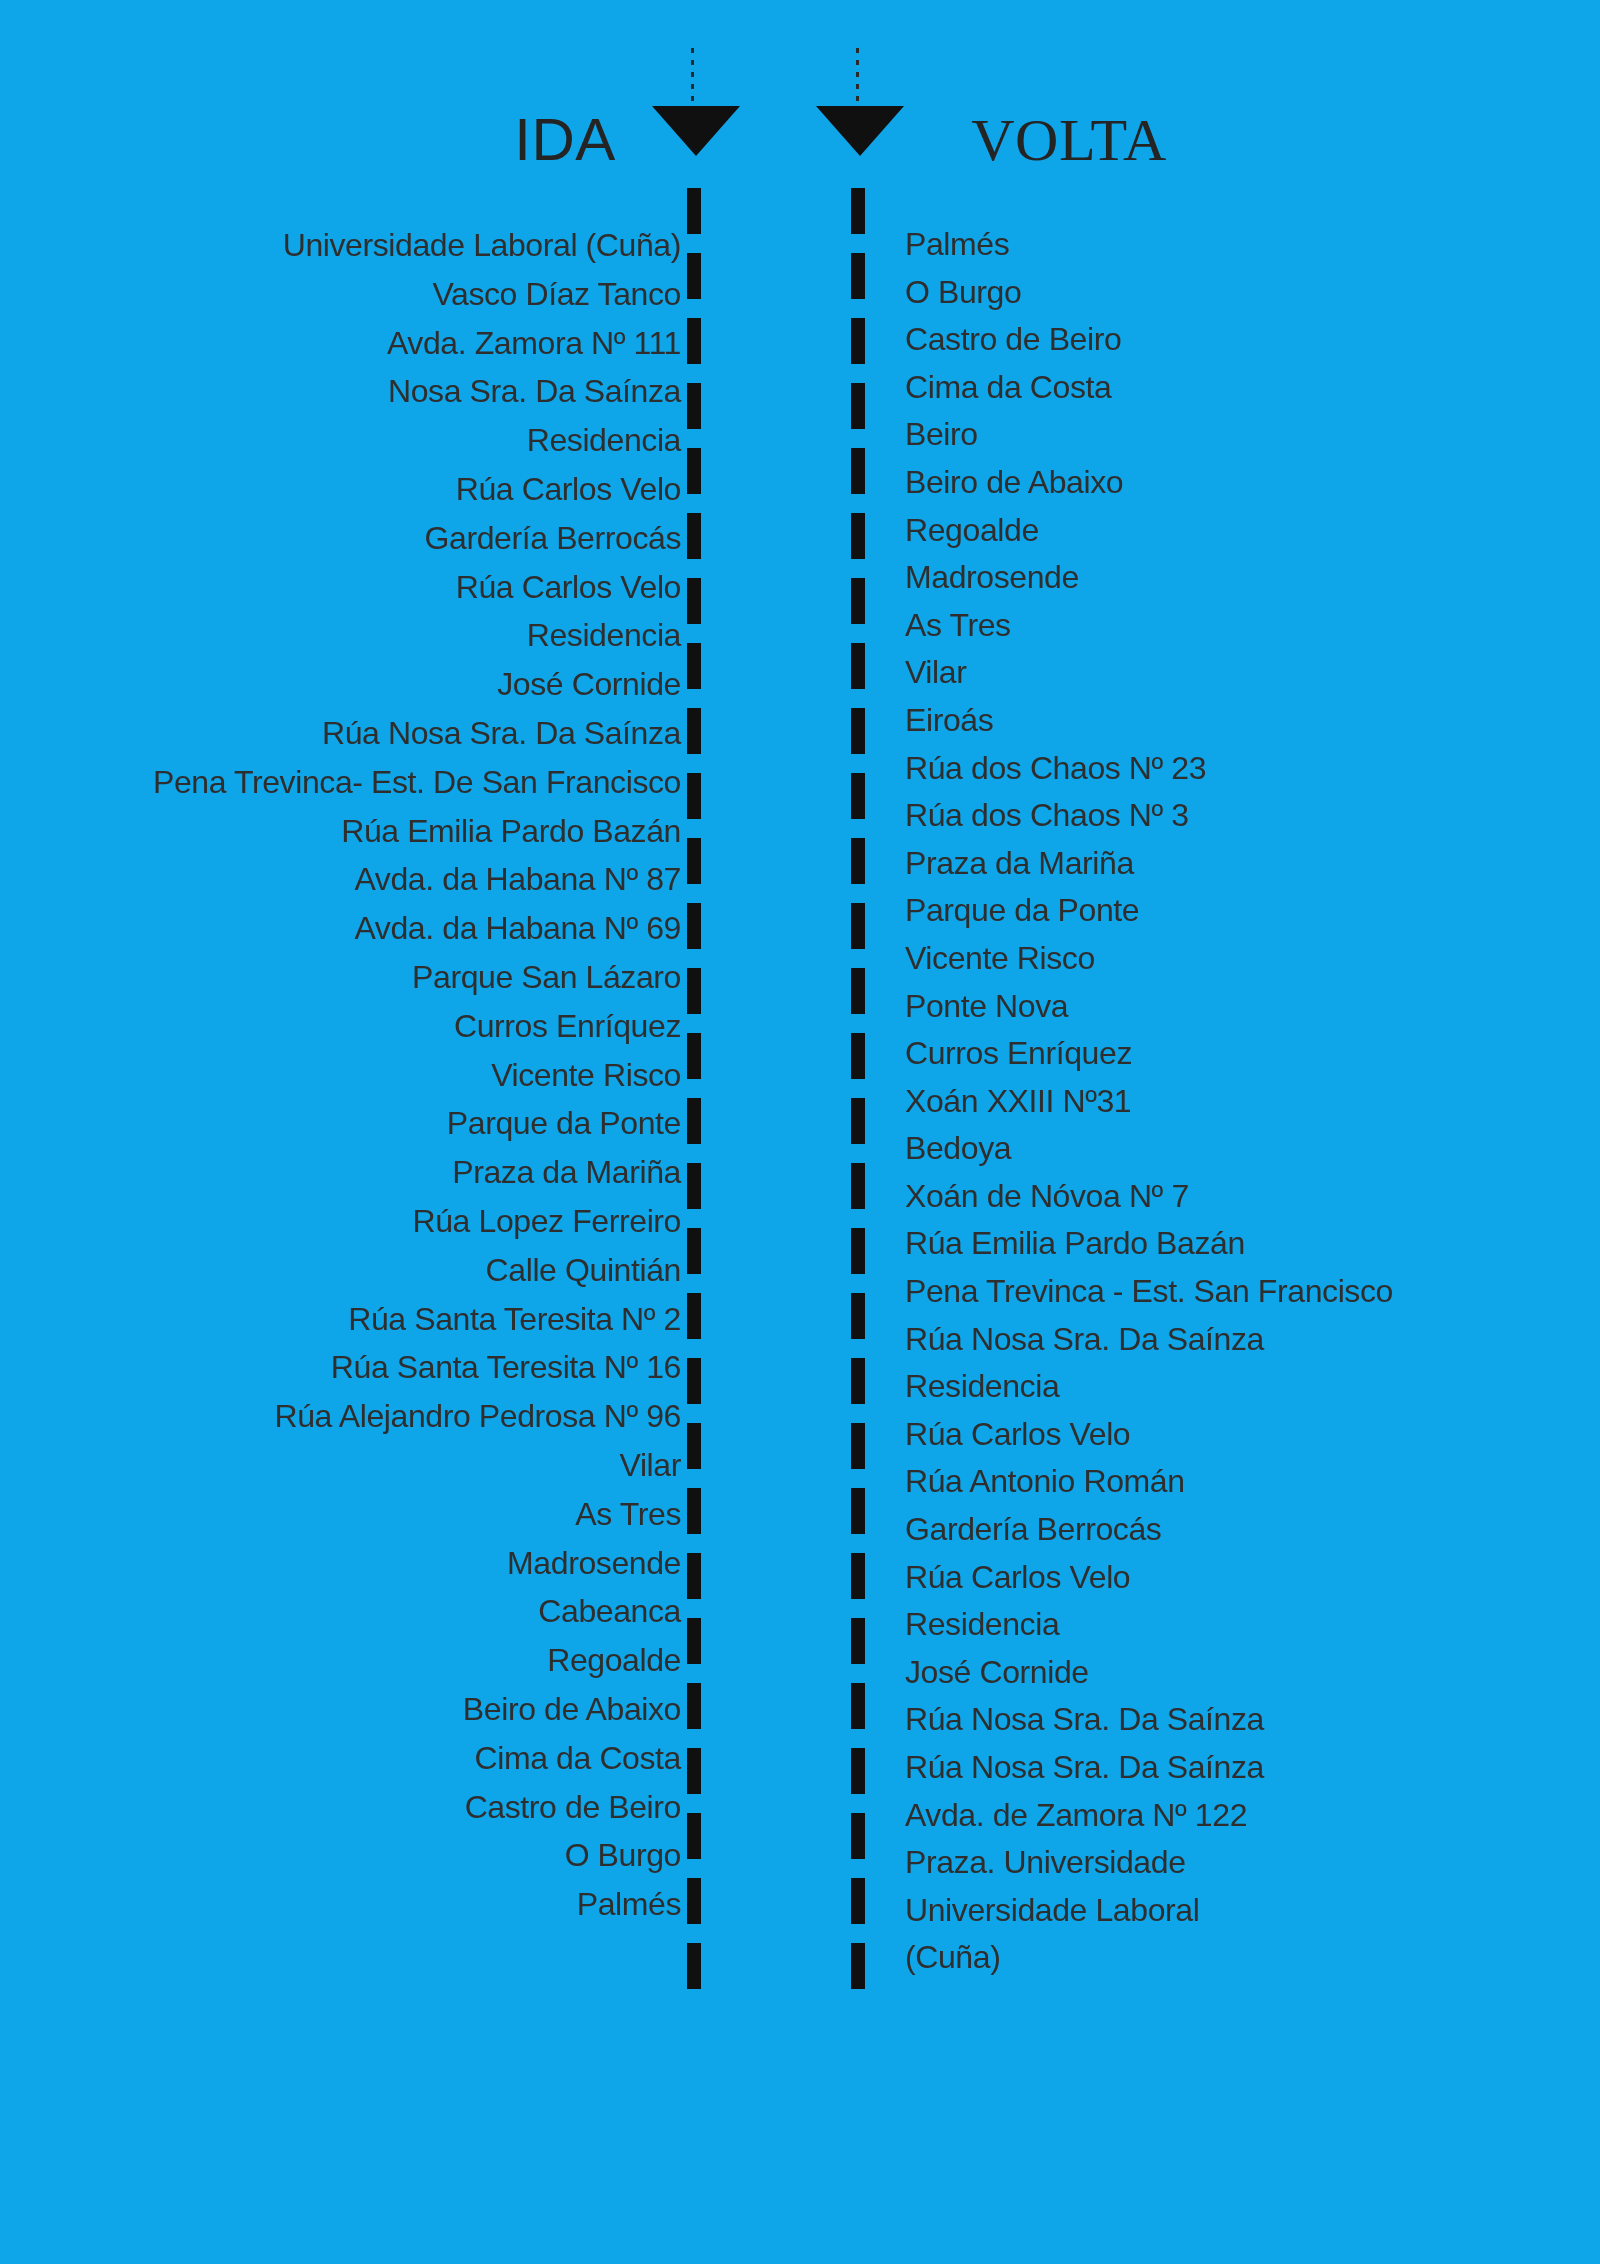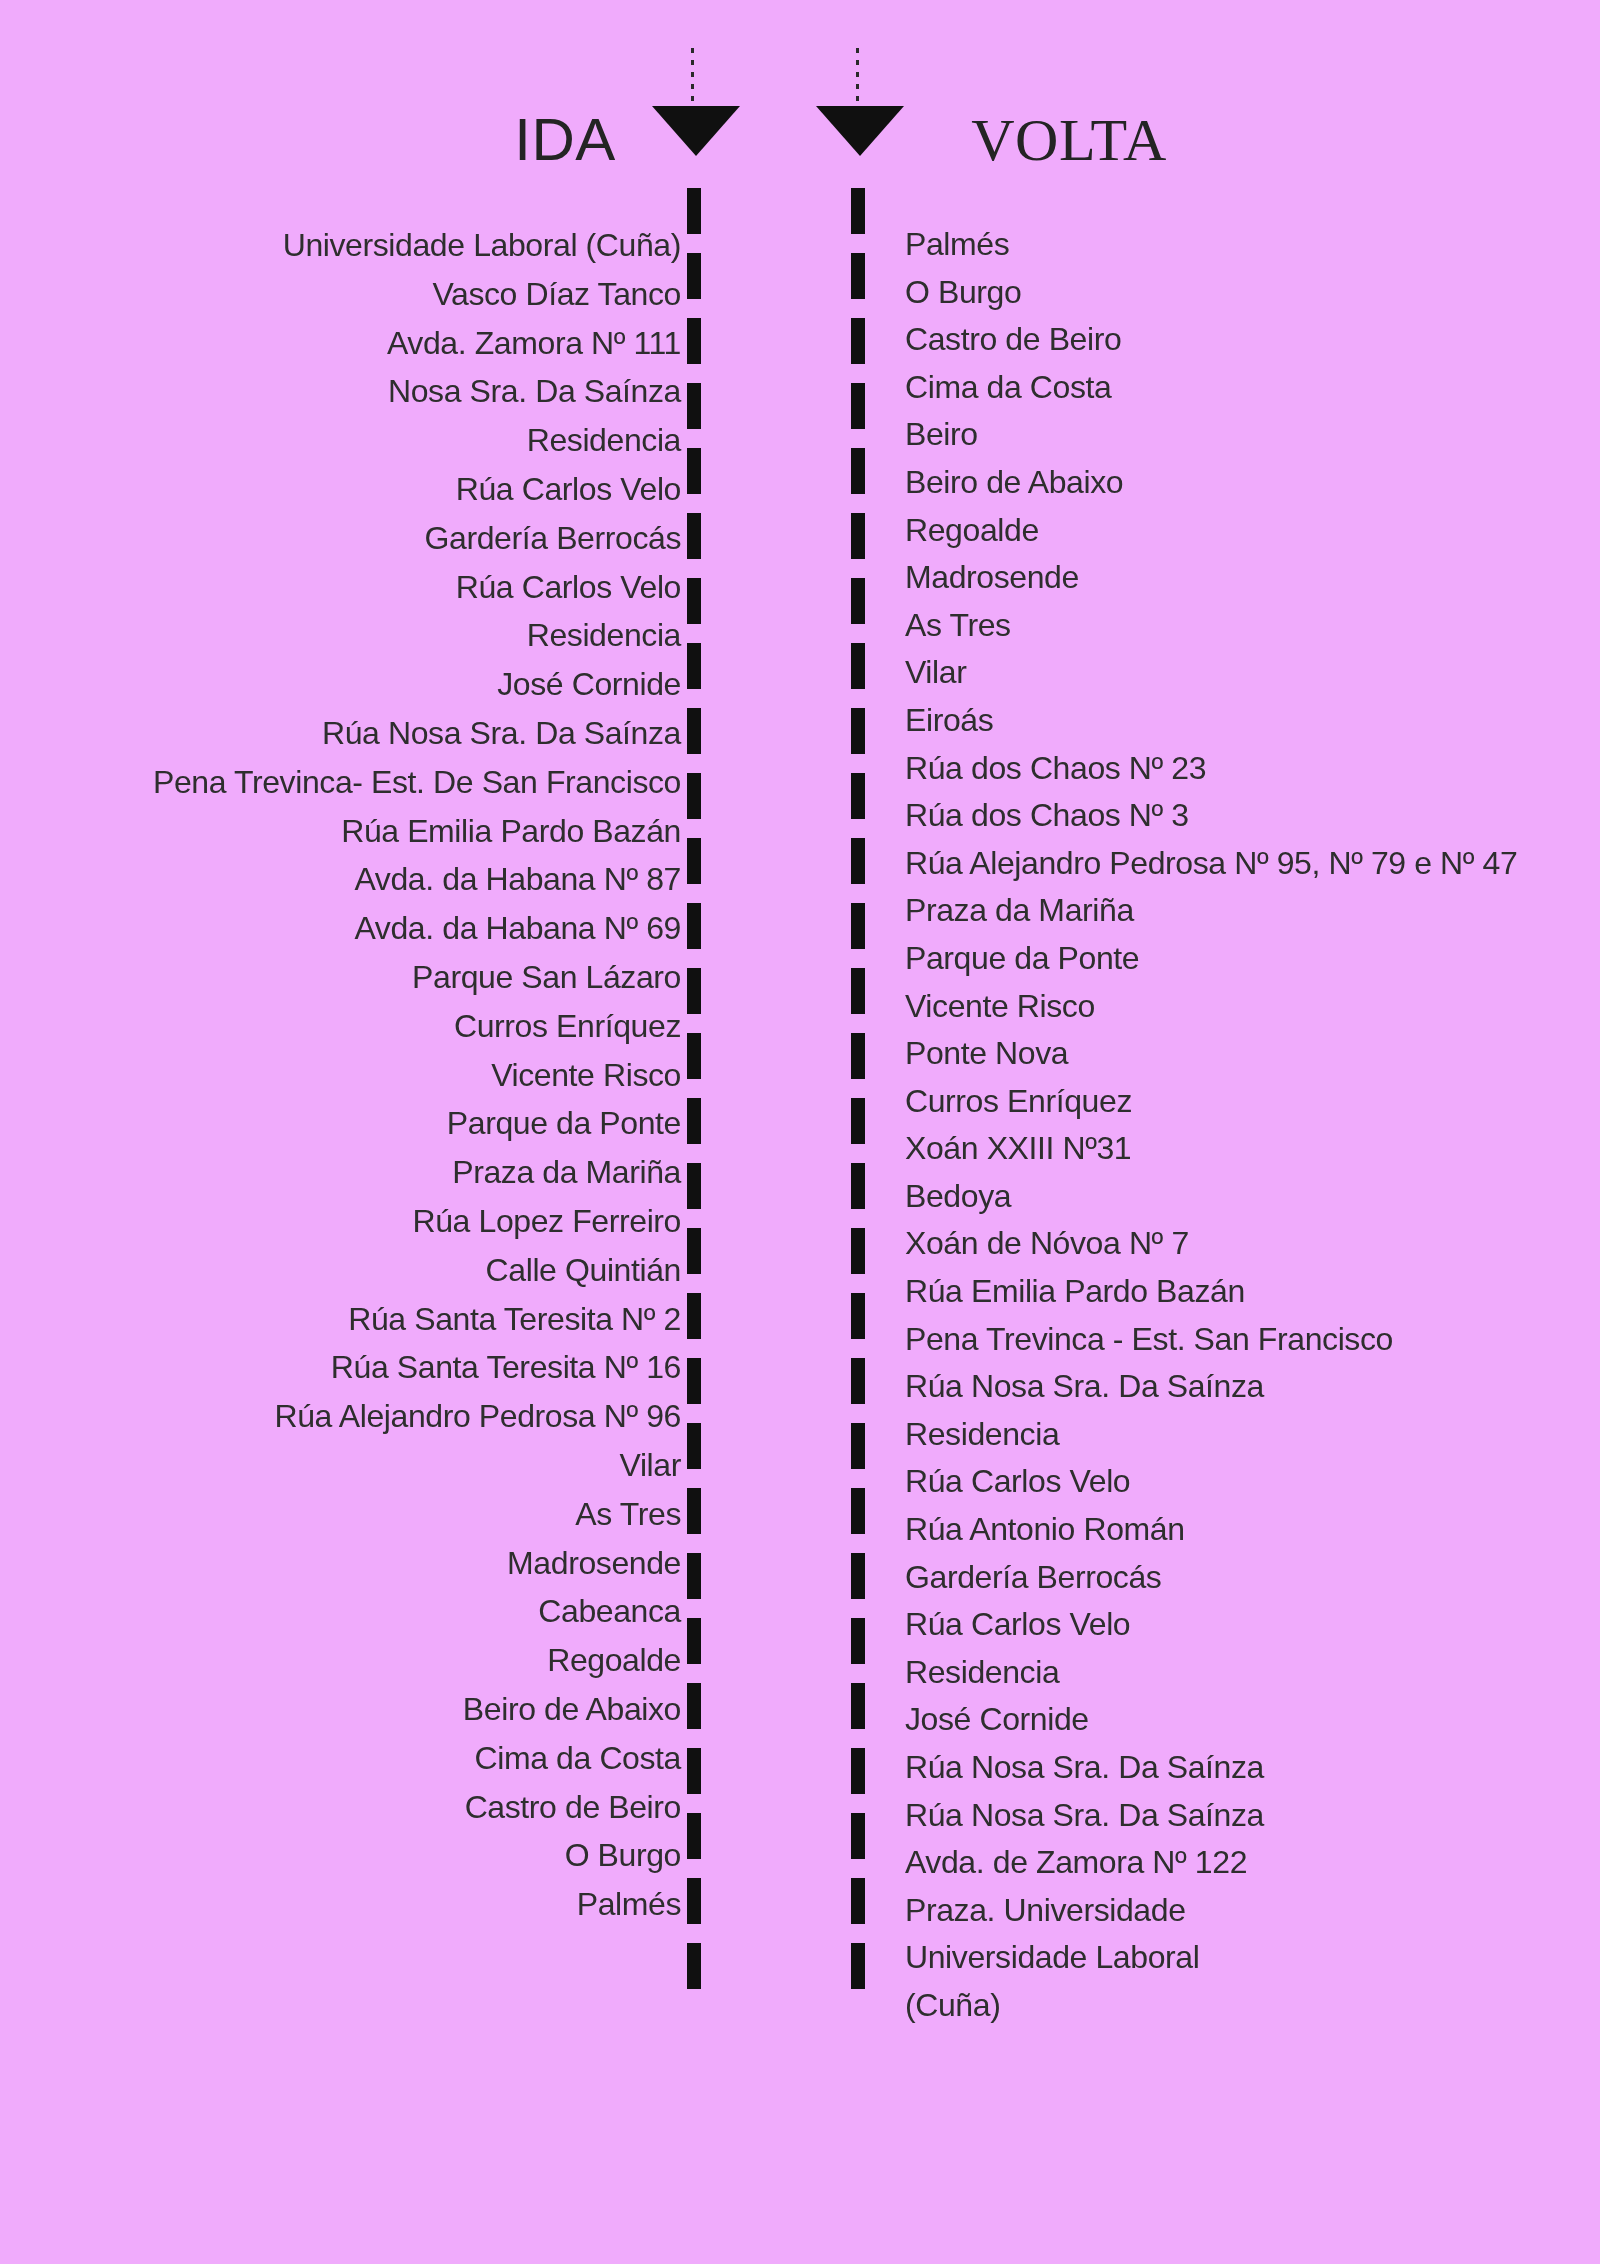--- a/index.html
+++ b/index.html
@@ -1,20 +1,20 @@
 <!DOCTYPE html>
 <html><head>
 <meta charset="utf-8">
 <style>
   html, body { margin: 0; padding: 0; background: #fcfcfc; }
   .canvas {
     position: relative;
     width: 1600px;
     height: 2264px;
-    background: #f0abfc;
+    background: #0ea5e9;
     font-family: "Liberation Sans", sans-serif;
     color: #2e2e2e;
     overflow: hidden;
   }
   .heading {
     position: absolute;
     top: 108px;
     width: 230px;
     font-size: 60px;
     line-height: 64px;
@@ -142,21 +142,20 @@
       <div class="stop">Cima da Costa</div>
       <div class="stop">Beiro</div>
       <div class="stop">Beiro de Abaixo</div>
       <div class="stop">Regoalde</div>
       <div class="stop">Madrosende</div>
       <div class="stop">As Tres</div>
       <div class="stop">Vilar</div>
       <div class="stop">Eiroás</div>
       <div class="stop">Rúa dos Chaos Nº 23</div>
       <div class="stop">Rúa dos Chaos Nº 3</div>
-      <div class="stop">Rúa Alejandro Pedrosa Nº 95, Nº 79 e Nº 47</div>
       <div class="stop">Praza da Mariña</div>
       <div class="stop">Parque da Ponte</div>
       <div class="stop">Vicente Risco</div>
       <div class="stop">Ponte Nova</div>
       <div class="stop">Curros Enríquez</div>
       <div class="stop">Xoán XXIII Nº31</div>
       <div class="stop">Bedoya</div>
       <div class="stop">Xoán de Nóvoa Nº 7</div>
       <div class="stop">Rúa Emilia Pardo Bazán</div>
       <div class="stop">Pena Trevinca - Est. San Francisco</div>

